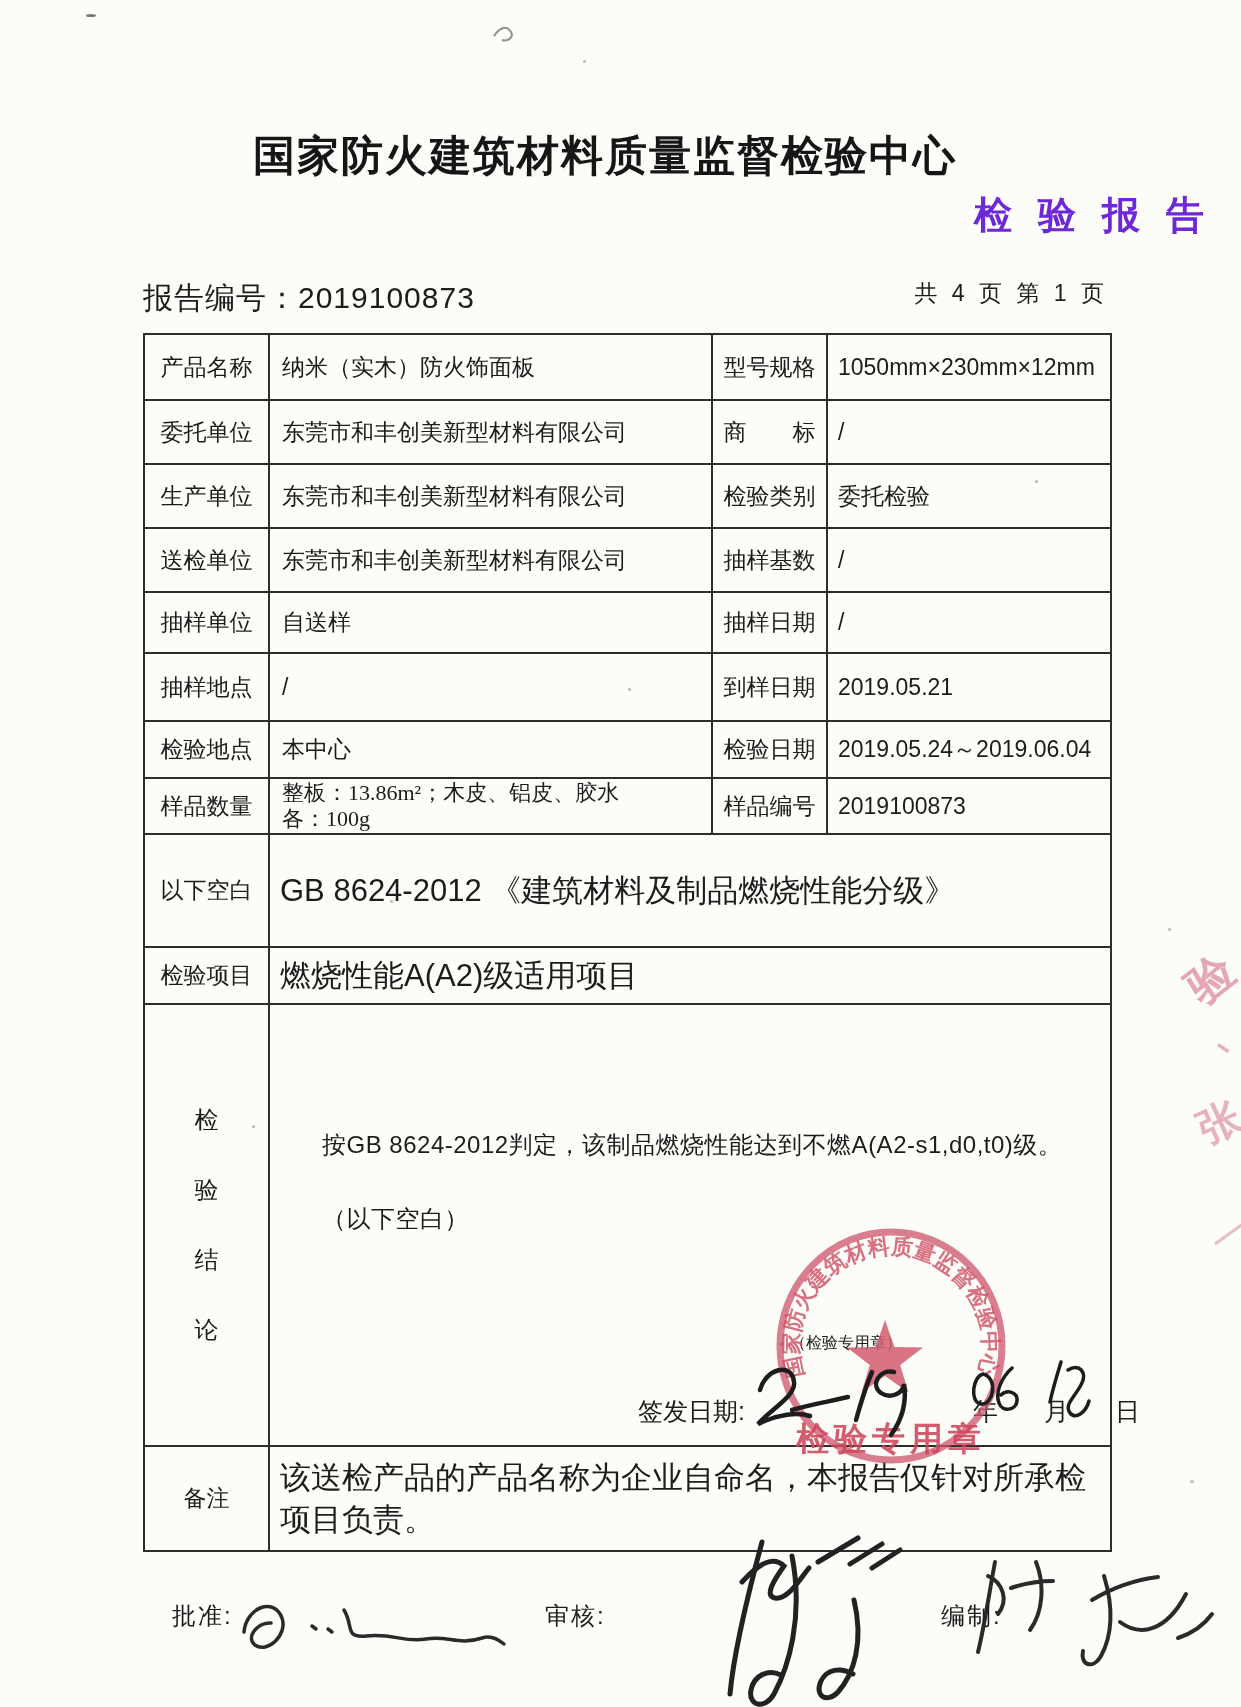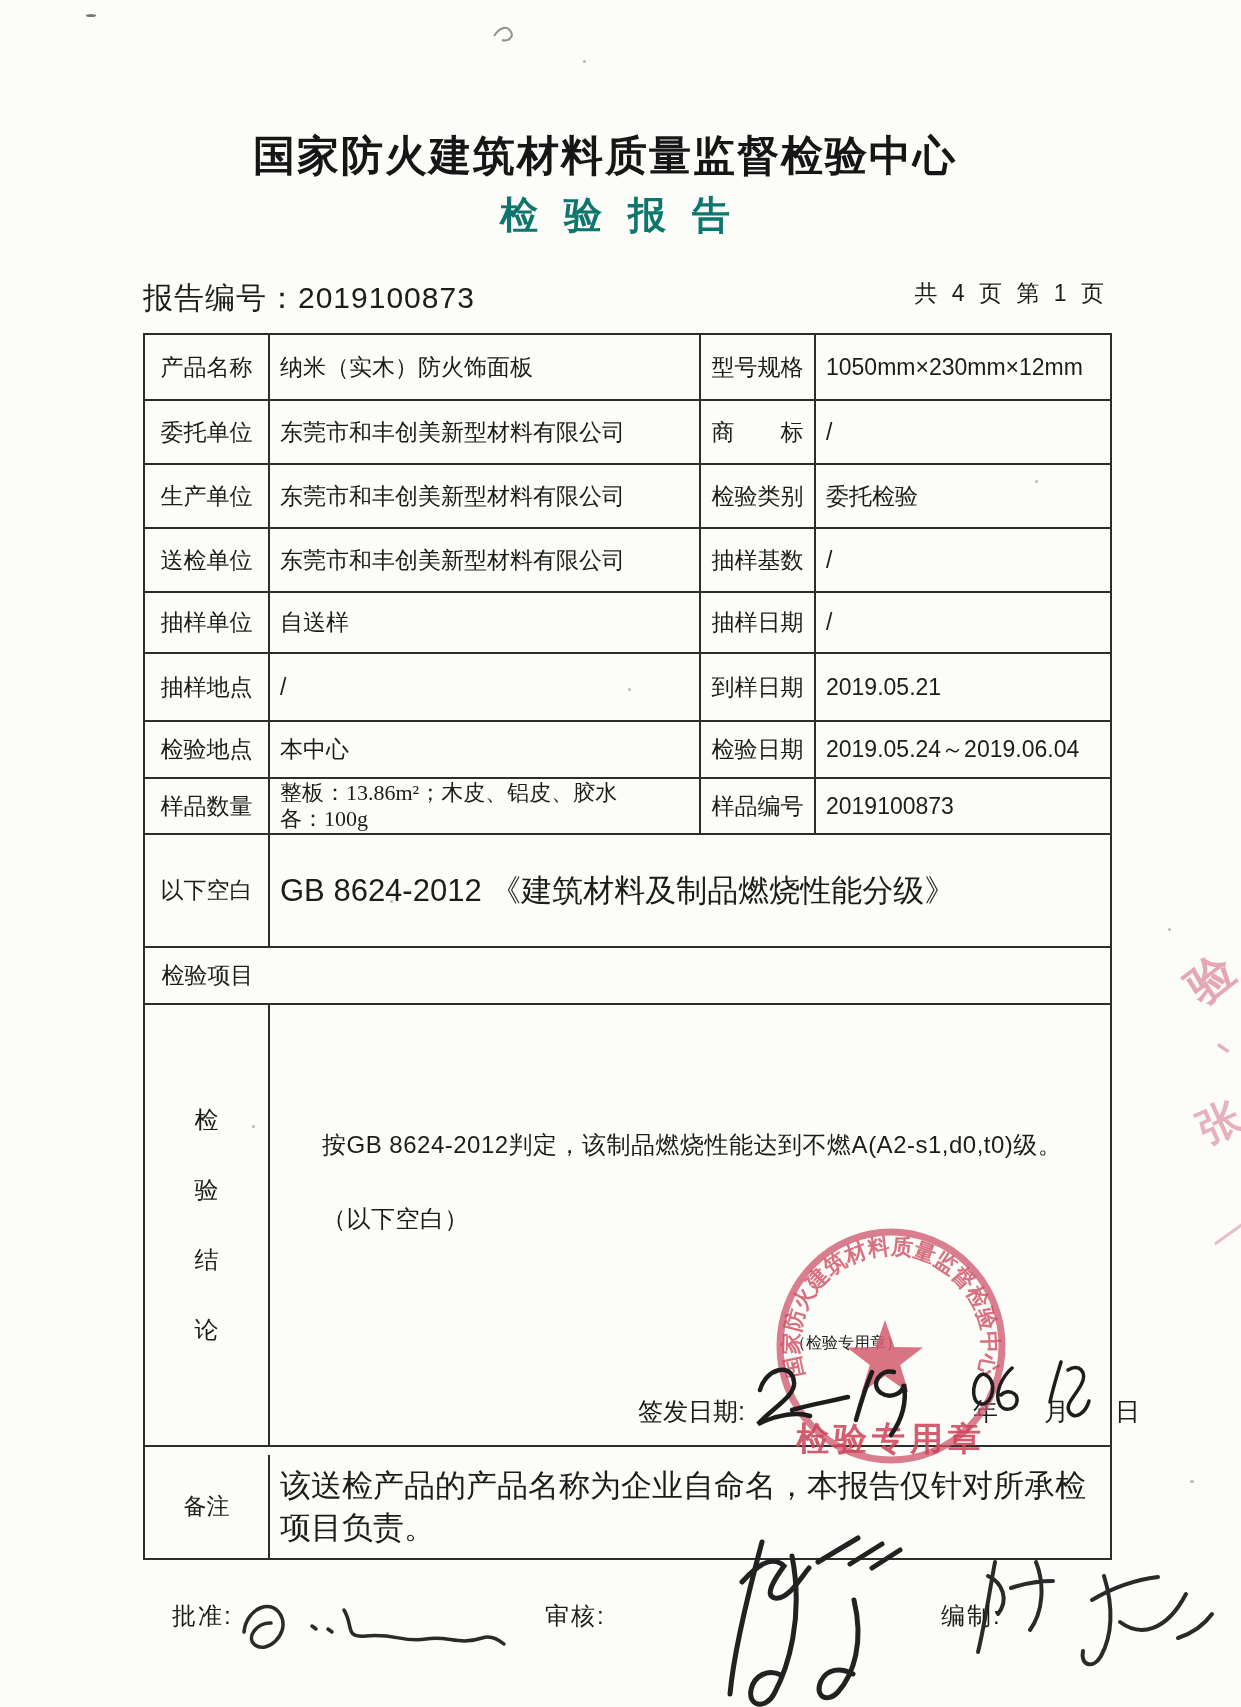--- a/index.html
+++ b/index.html
@@ -1,32 +1,32 @@
 <!DOCTYPE html>
 <html><head>
 <meta charset="utf-8">
 <style>
   html,body{margin:0;padding:0;background:#888;}
   .page{position:relative;width:1241px;height:1707px;margin:0 auto;background:#fcfcf9;
         overflow:hidden;font-family:"Liberation Sans","DejaVu Sans",sans-serif;color:#1c1c1c;}
   
   .org-title{position:absolute;top:128px;left:0;width:1210px;text-align:center;
              font-size:42px;font-weight:700;letter-spacing:2px;color:#161616;}
-  .doc-title{position:absolute;top:190px;left:0;width:1230px;text-align:center;
-             font-size:38px;font-weight:700;letter-spacing:26px;text-indent:26px;color:#0f766e;}
+  .doc-title{position:absolute;top:190px;left:0;width:1230px;text-align:right;
+             font-size:38px;font-weight:700;letter-spacing:26px;text-indent:26px;color:#6d28d9;}
   .report-no{position:absolute;left:143px;top:278px;font-size:30px;letter-spacing:1px;}
   .page-info{position:absolute;right:133px;top:278px;font-size:23px;letter-spacing:4px;margin-left:48px;}
   
   .tbl{position:absolute;left:143px;top:333px;width:965px;border:2px solid #2d2d2d;background:transparent;}
   .tr{display:flex;border-bottom:2px solid #2d2d2d;}
-  .tr:last-child{border-bottom:none;margin-top:8px;}
+  .tr:last-child{border-bottom:none;}
   .td{border-right:2px solid #2d2d2d;box-sizing:border-box;display:flex;align-items:center;font-size:23px;}
   .td:last-child{border-right:none;}
   .c1{width:125px;justify-content:center;flex:none;}
-  .c2{width:431px;padding-left:10px;flex:none;}
+  .c2{width:431px;flex:none;margin-left:12px;}
   .c3{width:115px;justify-content:center;flex:none;}
   .c4{flex:1;padding-left:10px;}
   .merge{flex:1;padding-left:10px;display:flex;align-items:center;font-size:31px;}
   .two-line{flex-direction:column;align-items:flex-start;justify-content:center;line-height:26px;font-size:22px;font-family:Liberation Serif, serif;}
   
   .concl-label{flex-direction:column;justify-content:center;gap:38px;font-size:24px;}
   .concl-cell{position:relative;flex:1;font-size:24px;}
   .concl-line{position:absolute;left:52px;white-space:nowrap;letter-spacing:0.5px;}
   .stamp-note{position:absolute;left:520px;top:328px;font-size:16px;}
   .date-line{position:absolute;left:368px;top:390px;font-size:25px;white-space:nowrap;}
@@ -105,20 +105,21 @@
       <div class="td c4">2019100873</div>
     </div>
 
     <div class="tr" style="height:111px">
       <div class="td c1">以下空白</div>
       <div class="td merge">GB 8624-2012 《建筑材料及制品燃烧性能分级》</div>
     </div>
 
     <div class="tr" style="height:55px">
       <div class="td c1">检验项目</div>
+      <div class="td merge">燃烧性能A(A2)级适用项目</div>
     </div>
 
     <div class="tr" style="height:440px">
       <div class="td c1 concl-label">
         <span>检</span>
         <span>验</span>
         <span>结</span>
         <span>论</span>
       </div>
       <div class="td concl-cell">

